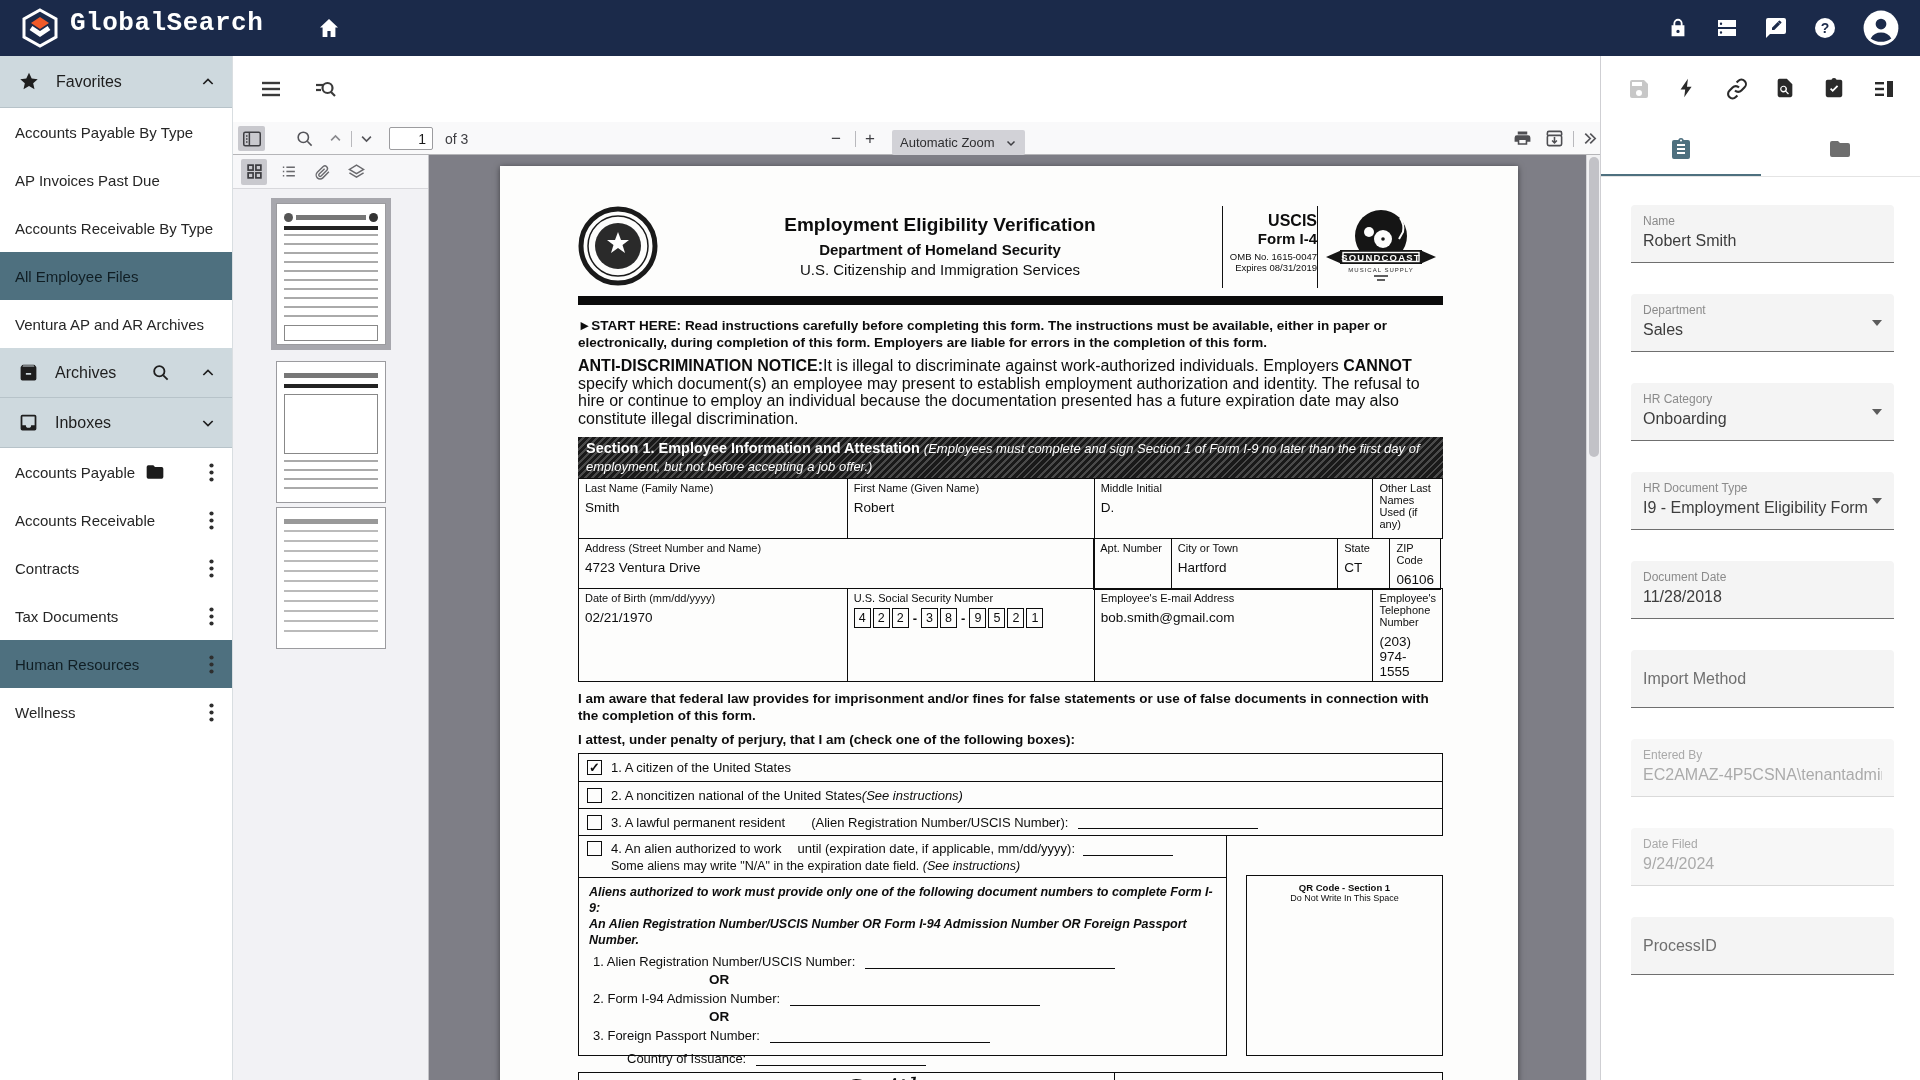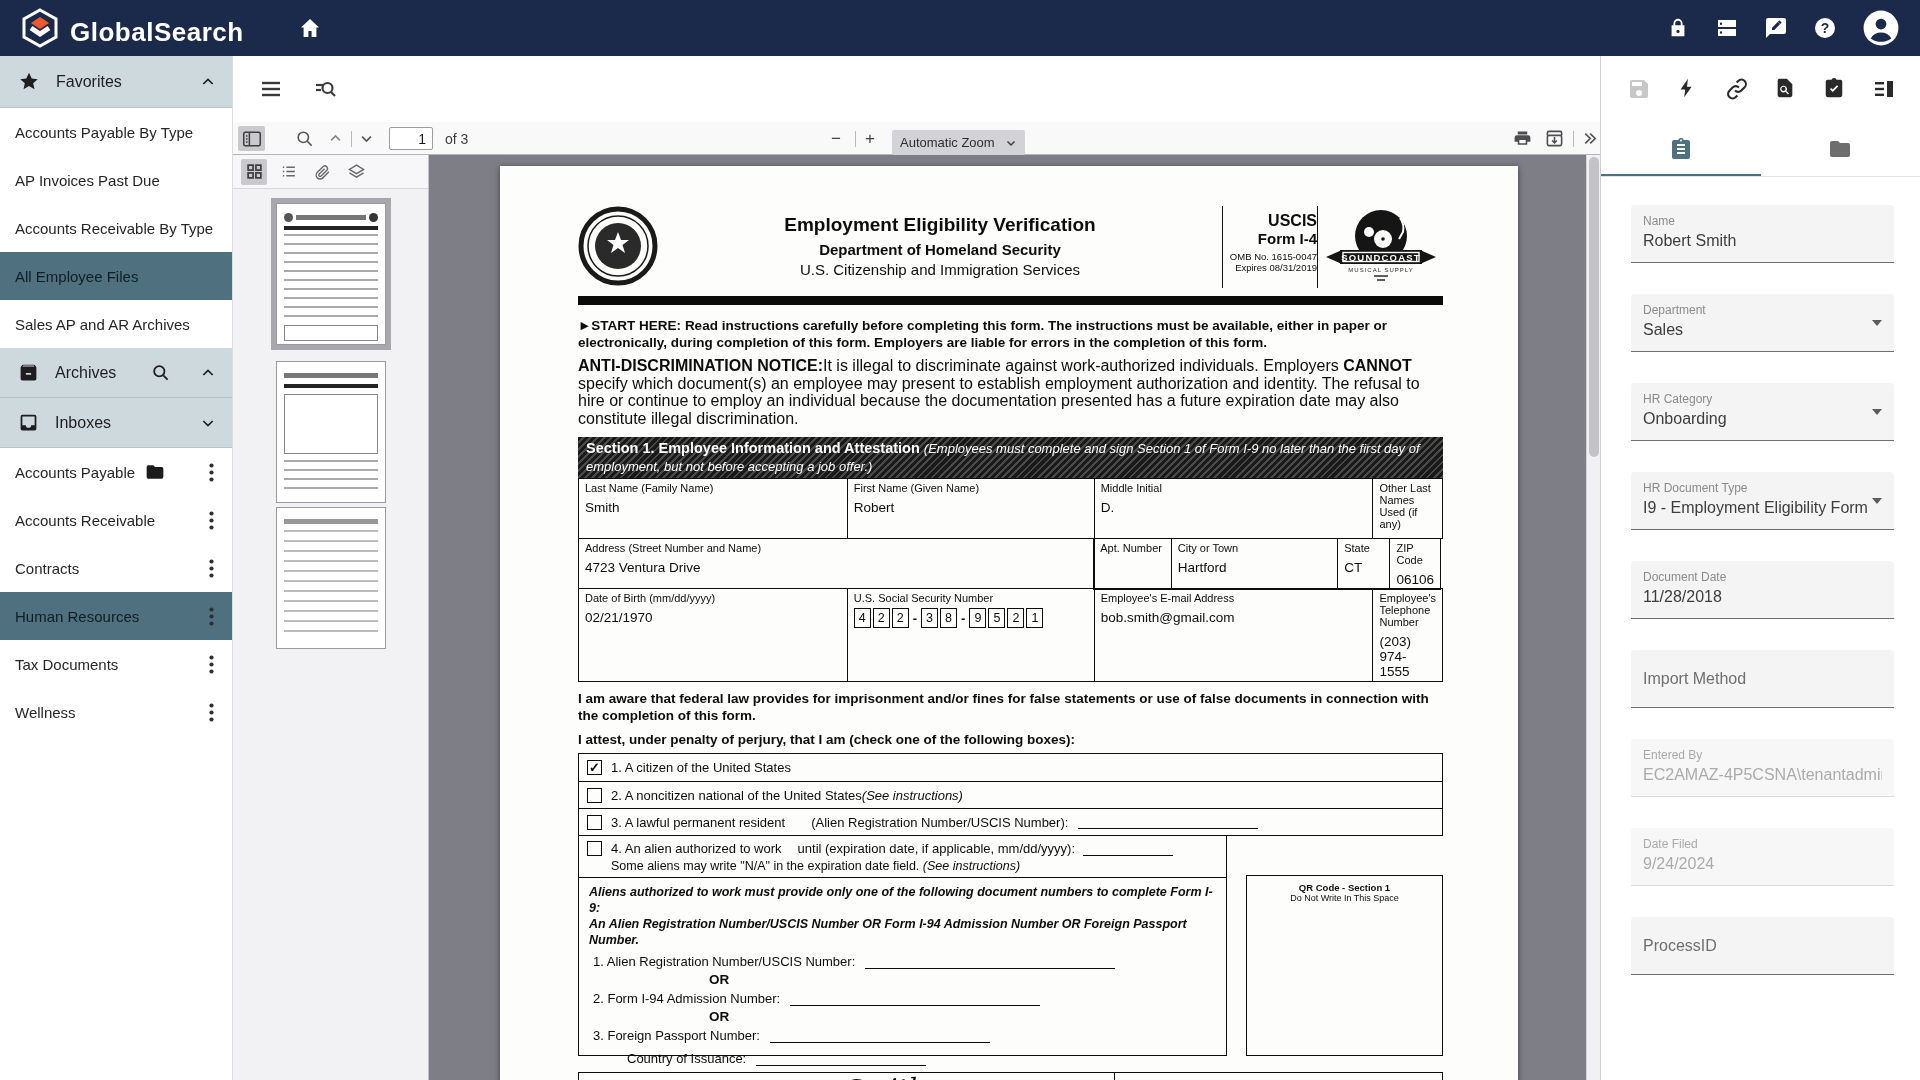--- a/index.html
+++ b/index.html
@@ -2,21 +2,21 @@
 <html><head>
 <meta charset="utf-8">
 <style>
   * { margin:0; padding:0; box-sizing:border-box; }
   html,body { width:1920px; height:1080px; overflow:hidden; background:#fff;
     font-family:"Liberation Sans", sans-serif; }
 
   
   .navbar { position:absolute; left:0; top:0; width:1920px; height:56px; background:#1b2a4a;
     display:flex; align-items:center; padding:0 20px; z-index:30; }
-  .brand { display:flex; align-items:flex-end; gap:10px; }
+  .brand { display:flex; align-items:flex-start; gap:10px;font-family:Liberation Mono, monospace; }
   .brand-text { color:#fff; font-size:26px; font-weight:bold; letter-spacing:.5px; }
   .nav-home { margin-left:54px; color:#fff; }
   .nav-right { margin-left:auto; display:flex; align-items:center; gap:25px; color:#fff; }
   .nav-ic { width:24px; height:24px; display:inline-flex; align-items:center; justify-content:center; cursor:pointer; }
 
   
   .app { position:absolute; top:56px; left:0; width:1920px; height:1024px; display:flex; }
 
   
   .sidebar { width:233px; height:100%; background:#fff; border-right:1px solid #d9dee1; flex:none; }
@@ -236,21 +236,21 @@
     <div class="side-item">
       <span class="item-label">AP Invoices Past Due</span>
     </div>
     <div class="side-item">
       <span class="item-label">Accounts Receivable By Type</span>
     </div>
     <div class="side-item selected">
       <span class="item-label">All Employee Files</span>
     </div>
     <div class="side-item">
-      <span class="item-label">Sales AP and AR Archives</span>
+      <span class="item-label">Ventura AP and AR Archives</span>
     </div>
 
     <div class="side-header">
       <span class="hd-ic">
         <svg width="21" height="21" viewBox="0 0 24 24" fill="currentColor">
             <path d="M20.5 5.2L19.1 3.5a1.5 1.5 0 0 0-1.1-.5H6a1.5 1.5 0 0 0-1.1.5L3.5 5.2c-.3.35-.5.8-.5 1.3V19a2 2 0 0 0 2 2h14a2 2 0 0 0 2-2V6.5c0-.5-.2-.95-.5-1.3zM9 12.5h6v2H9v-2zM5.1 5l.8-1h12l.9 1H5.1z"></path>
           </svg>
       </span>
       <span class="hd-label">Archives</span>
       <span style="margin-right:14px;">
@@ -309,32 +309,32 @@
     <div class="side-item">
       <span class="item-label">Contracts</span>
       <span class="kebab">
         <svg width="5" height="19" viewBox="0 0 5 19" fill="currentColor">
             <circle cx="2.5" cy="2.5" r="2.1"></circle>
             <circle cx="2.5" cy="9.5" r="2.1"></circle>
             <circle cx="2.5" cy="16.5" r="2.1"></circle>
           </svg>
       </span>
     </div>
-    <div class="side-item selected">
-      <span class="item-label">Human Resources</span>
+    <div class="side-item">
+      <span class="item-label">Tax Documents</span>
       <span class="kebab">
         <svg width="5" height="19" viewBox="0 0 5 19" fill="currentColor">
             <circle cx="2.5" cy="2.5" r="2.1"></circle>
             <circle cx="2.5" cy="9.5" r="2.1"></circle>
             <circle cx="2.5" cy="16.5" r="2.1"></circle>
           </svg>
       </span>
     </div>
-    <div class="side-item">
-      <span class="item-label">Tax Documents</span>
+    <div class="side-item selected">
+      <span class="item-label">Human Resources</span>
       <span class="kebab">
         <svg width="5" height="19" viewBox="0 0 5 19" fill="currentColor">
             <circle cx="2.5" cy="2.5" r="2.1"></circle>
             <circle cx="2.5" cy="9.5" r="2.1"></circle>
             <circle cx="2.5" cy="16.5" r="2.1"></circle>
           </svg>
       </span>
     </div>
     <div class="side-item">
       <span class="item-label">Wellness</span>

